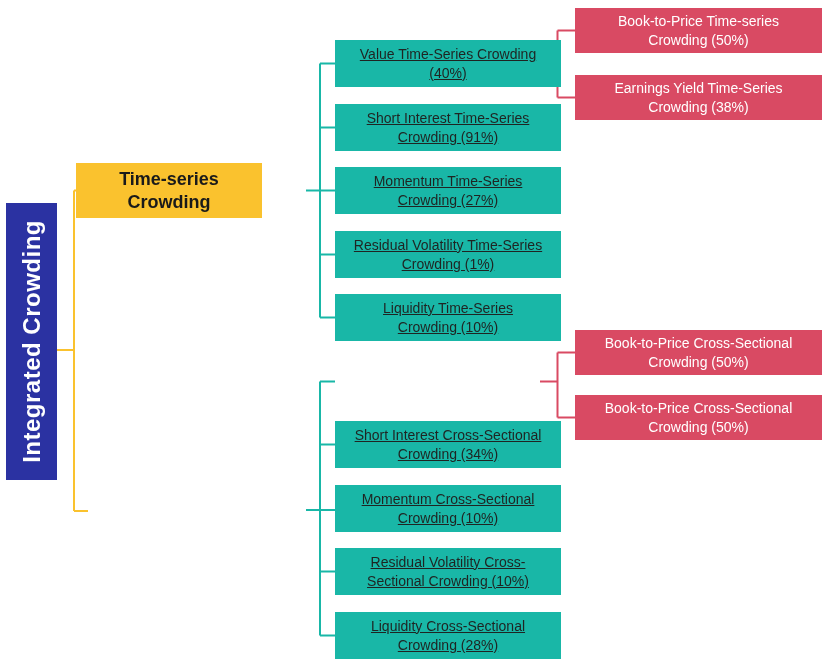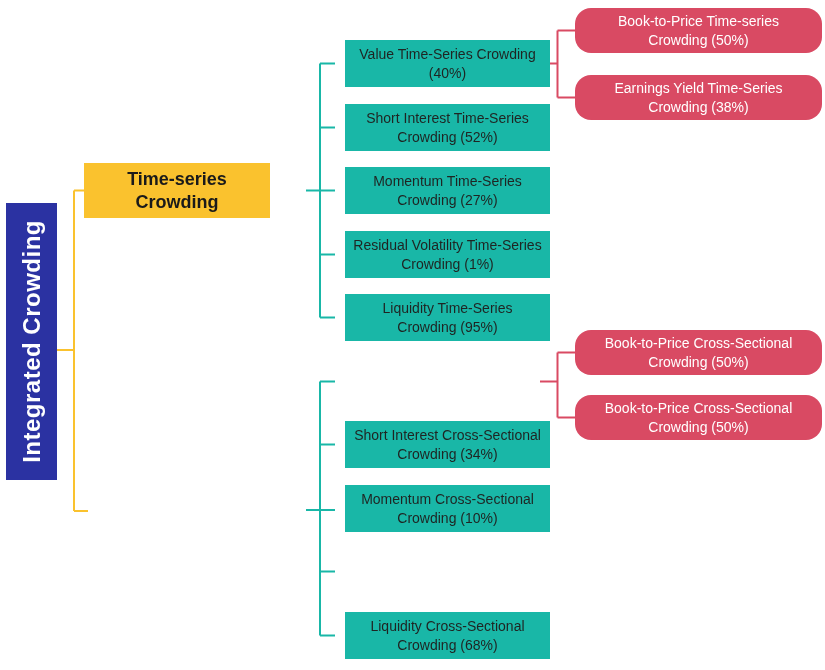--- a/index.html
+++ b/index.html
@@ -32,36 +32,36 @@
   .root-node .vtext{
     writing-mode:vertical-rl;
     transform:rotate(180deg);
     font-size:24px;font-weight:bold;
     letter-spacing:.5px;
     white-space:nowrap;
   }
   .branch-node{
     background:var(--yellow);color:#1A1A1A;
     font-size:18px;font-weight:bold;line-height:23px;
-    left:84px;width:186px;
+    left:76px;width:186px;
   }
   .branch-1{top:163px;height:55px;}
   .branch-2{top:481px;height:59px;}
   .leaf-node{
     background:var(--teal);color:var(--dark);
     font-size:14px;line-height:19px;
-    left:345px;width:205px;height:47px;
+    left:335px;width:226px;height:47px;
     padding:2px 4px;
+    text-decoration:underline;
   }
   .subleaf-node{
     background:var(--red);color:#fff;
     font-size:14px;line-height:19px;
     left:575px;width:247px;height:45px;
     padding:2px 4px;
-    border-radius:16px;
   }
 </style>
 </head>
 <body>
 
 <div class="canvas">
 
   <svg class="connectors" viewBox="0 0 825 670" xmlns="http://www.w3.org/2000/svg">
 
     <path d="M57 350 H74 M74 190.5 V511 M74 190.5 H88 M74 511 H88" fill="none" stroke="var(--yellow)" stroke-width="2"></path>
@@ -77,34 +77,36 @@
 
   <div class="node root-node">
     <span class="vtext">Integrated Crowding</span>
   </div>
 
   <div class="node branch-node branch-1">Time-series Crowding</div>
 
   <div class="node leaf-node" style="top:40px">Value Time-Series Crowding
 (40%)</div>
   <div class="node leaf-node" style="top:104px">Short Interest Time-Series
-Crowding (52%)</div>
+Crowding (91%)</div>
   <div class="node leaf-node" style="top:167px">Momentum Time-Series
 Crowding (27%)</div>
   <div class="node leaf-node" style="top:231px">Residual Volatility Time-Series
 Crowding (1%)</div>
   <div class="node leaf-node" style="top:294px">Liquidity Time-Series
-Crowding (95%)</div>
+Crowding (10%)</div>
 
   <div class="node leaf-node" style="top:421px">Short Interest Cross-Sectional
 Crowding (34%)</div>
   <div class="node leaf-node" style="top:485px">Momentum Cross-Sectional
 Crowding (10%)</div>
+  <div class="node leaf-node" style="top:548px">Residual Volatility Cross-
+Sectional Crowding (10%)</div>
   <div class="node leaf-node" style="top:612px">Liquidity Cross-Sectional
-Crowding (68%)</div>
+Crowding (28%)</div>
 
   <div class="node subleaf-node" style="top:8px">Book-to-Price Time-series
 Crowding (50%)</div>
   <div class="node subleaf-node" style="top:75px">Earnings Yield Time-Series
 Crowding (38%)</div>
   <div class="node subleaf-node" style="top:330px">Book-to-Price Cross-Sectional
 Crowding (50%)</div>
   <div class="node subleaf-node" style="top:395px">Book-to-Price Cross-Sectional
 Crowding (50%)</div>
 

